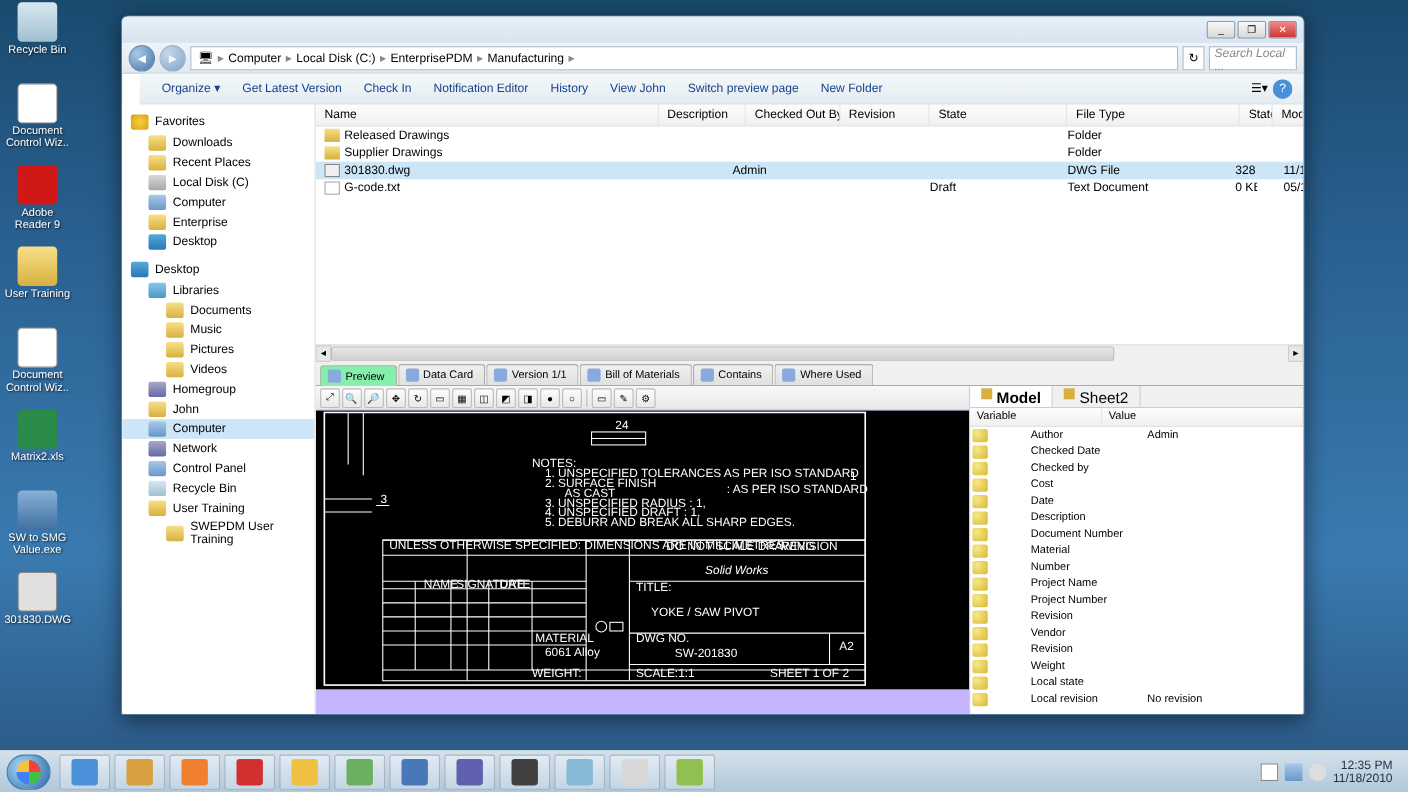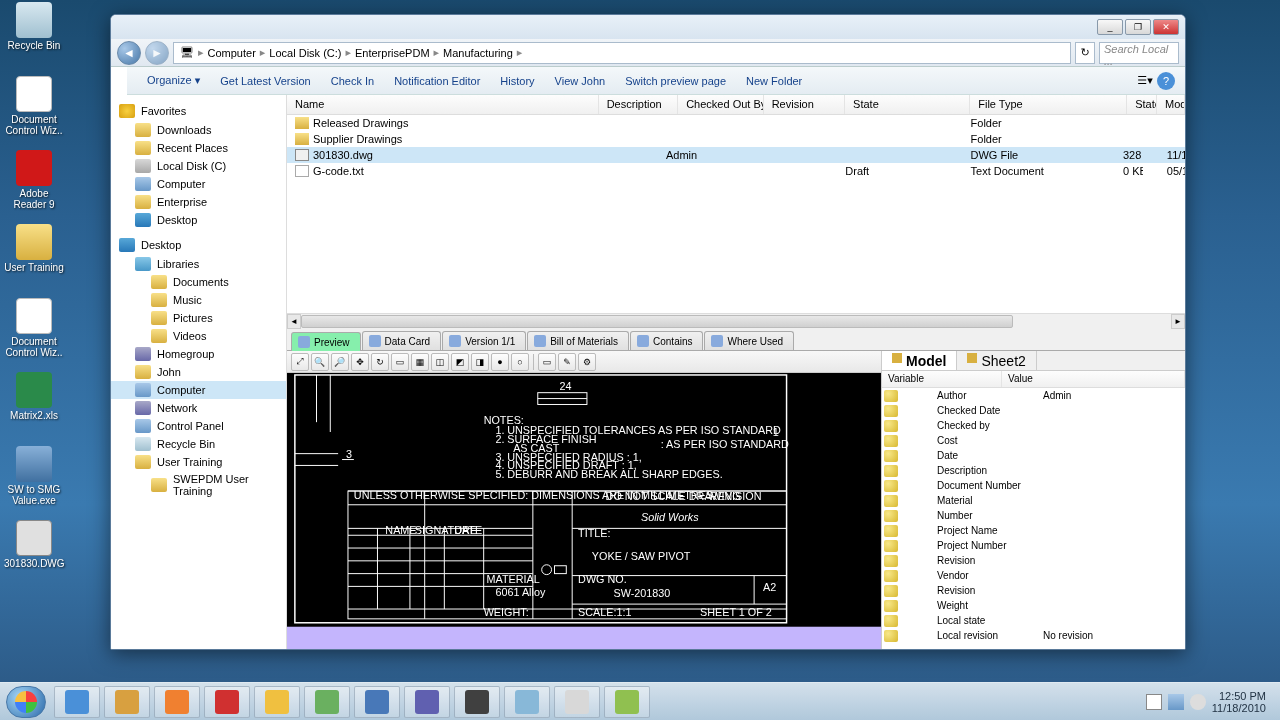--- a/index.html
+++ b/index.html
@@ -529,17 +529,17 @@
       </div>
       <div class="task-item">
         <div class="tico" style="background:#90c050"></div>
       </div>
     </div>
   <div class="tray">
     <div class="tray-ico" style="background:#fff;border:1px solid #888"></div>
     <div class="tray-ico" style="background:linear-gradient(#a8c8e8,#6898c8)"></div>
     <div class="tray-ico" style="background:#ddd;border-radius:50%"></div>
     <div class="clock">
-      <div>12:50 PM</div>
+      <div>12:35 PM</div>
       <div>11/18/2010</div>
     </div>
   </div>
 </div>
 
 </body></html>

